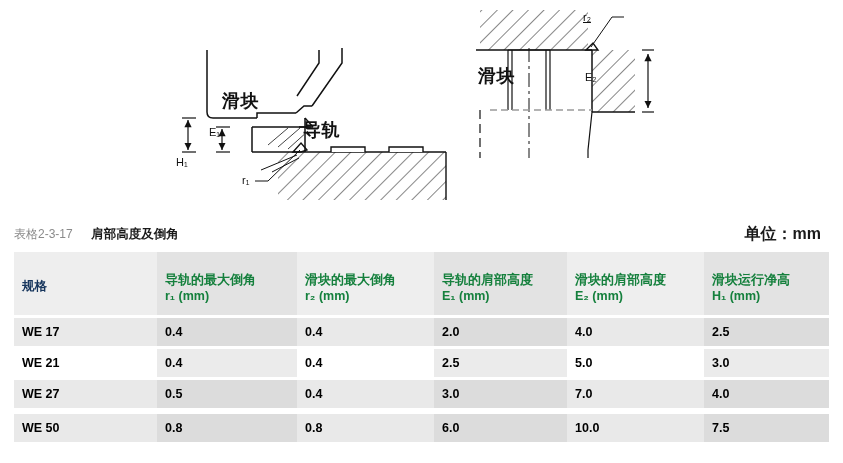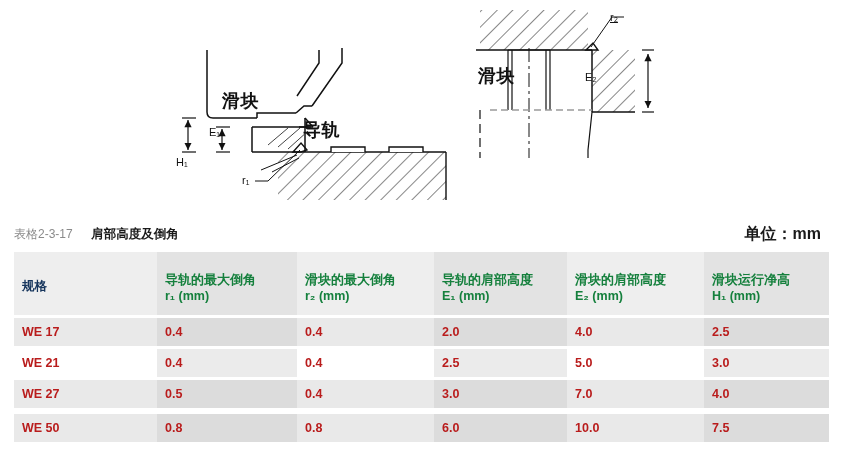--- a/index.html
+++ b/index.html
@@ -34,21 +34,21 @@
 
   .dim{
     position:absolute;
     font-size:11px;
     color:#111;
     white-space:nowrap;
   }
   .dim-h1{left:176px;top:128px;margin-top:28px;}
   .dim-e1{left:209px;top:126px;}
   .dim-r1{left:242px;top:174px;}
-  .dim-r2{left:610px;top:11px;text-decoration:underline;}
+  .dim-r2{left:583px;top:11px;text-decoration:underline;}
   .dim-e2{left:585px;top:71px;}
 
   
   .caption{
     position:absolute;left:14px;top:224px;width:815px;height:20px;
   }
   .cap-num{
     font-size:12px;color:#8a8a8a;letter-spacing:0;
   }
   .cap-title{
@@ -94,21 +94,21 @@
   }
   .hd-line1{display:block;font-size:13px;line-height:16px;}
   .hd-line2{display:block;font-size:12.5px;line-height:17px;font-weight:700;}
 
   table.spec tbody td{
     padding:0 0 0 8px;
     height:28px;
     line-height:28px;
     border:0;
     font-weight:700;
-    color:#b91c1c;
+    color:#000000;
     font-size:12.5px;
   }
   tbody tr.odd td{background:#e9e9e9;}
   tbody tr.even td{background:#ffffff;}
   tbody tr.odd td.col-shade{background:#dcdcdc;}
   tbody tr.even td.col-shade{background:#ebebeb;}
   tbody tr.spacer td{height:3px;line-height:3px;background:#ffffff;padding:0;}
 </style>
 </head>
 <body>

